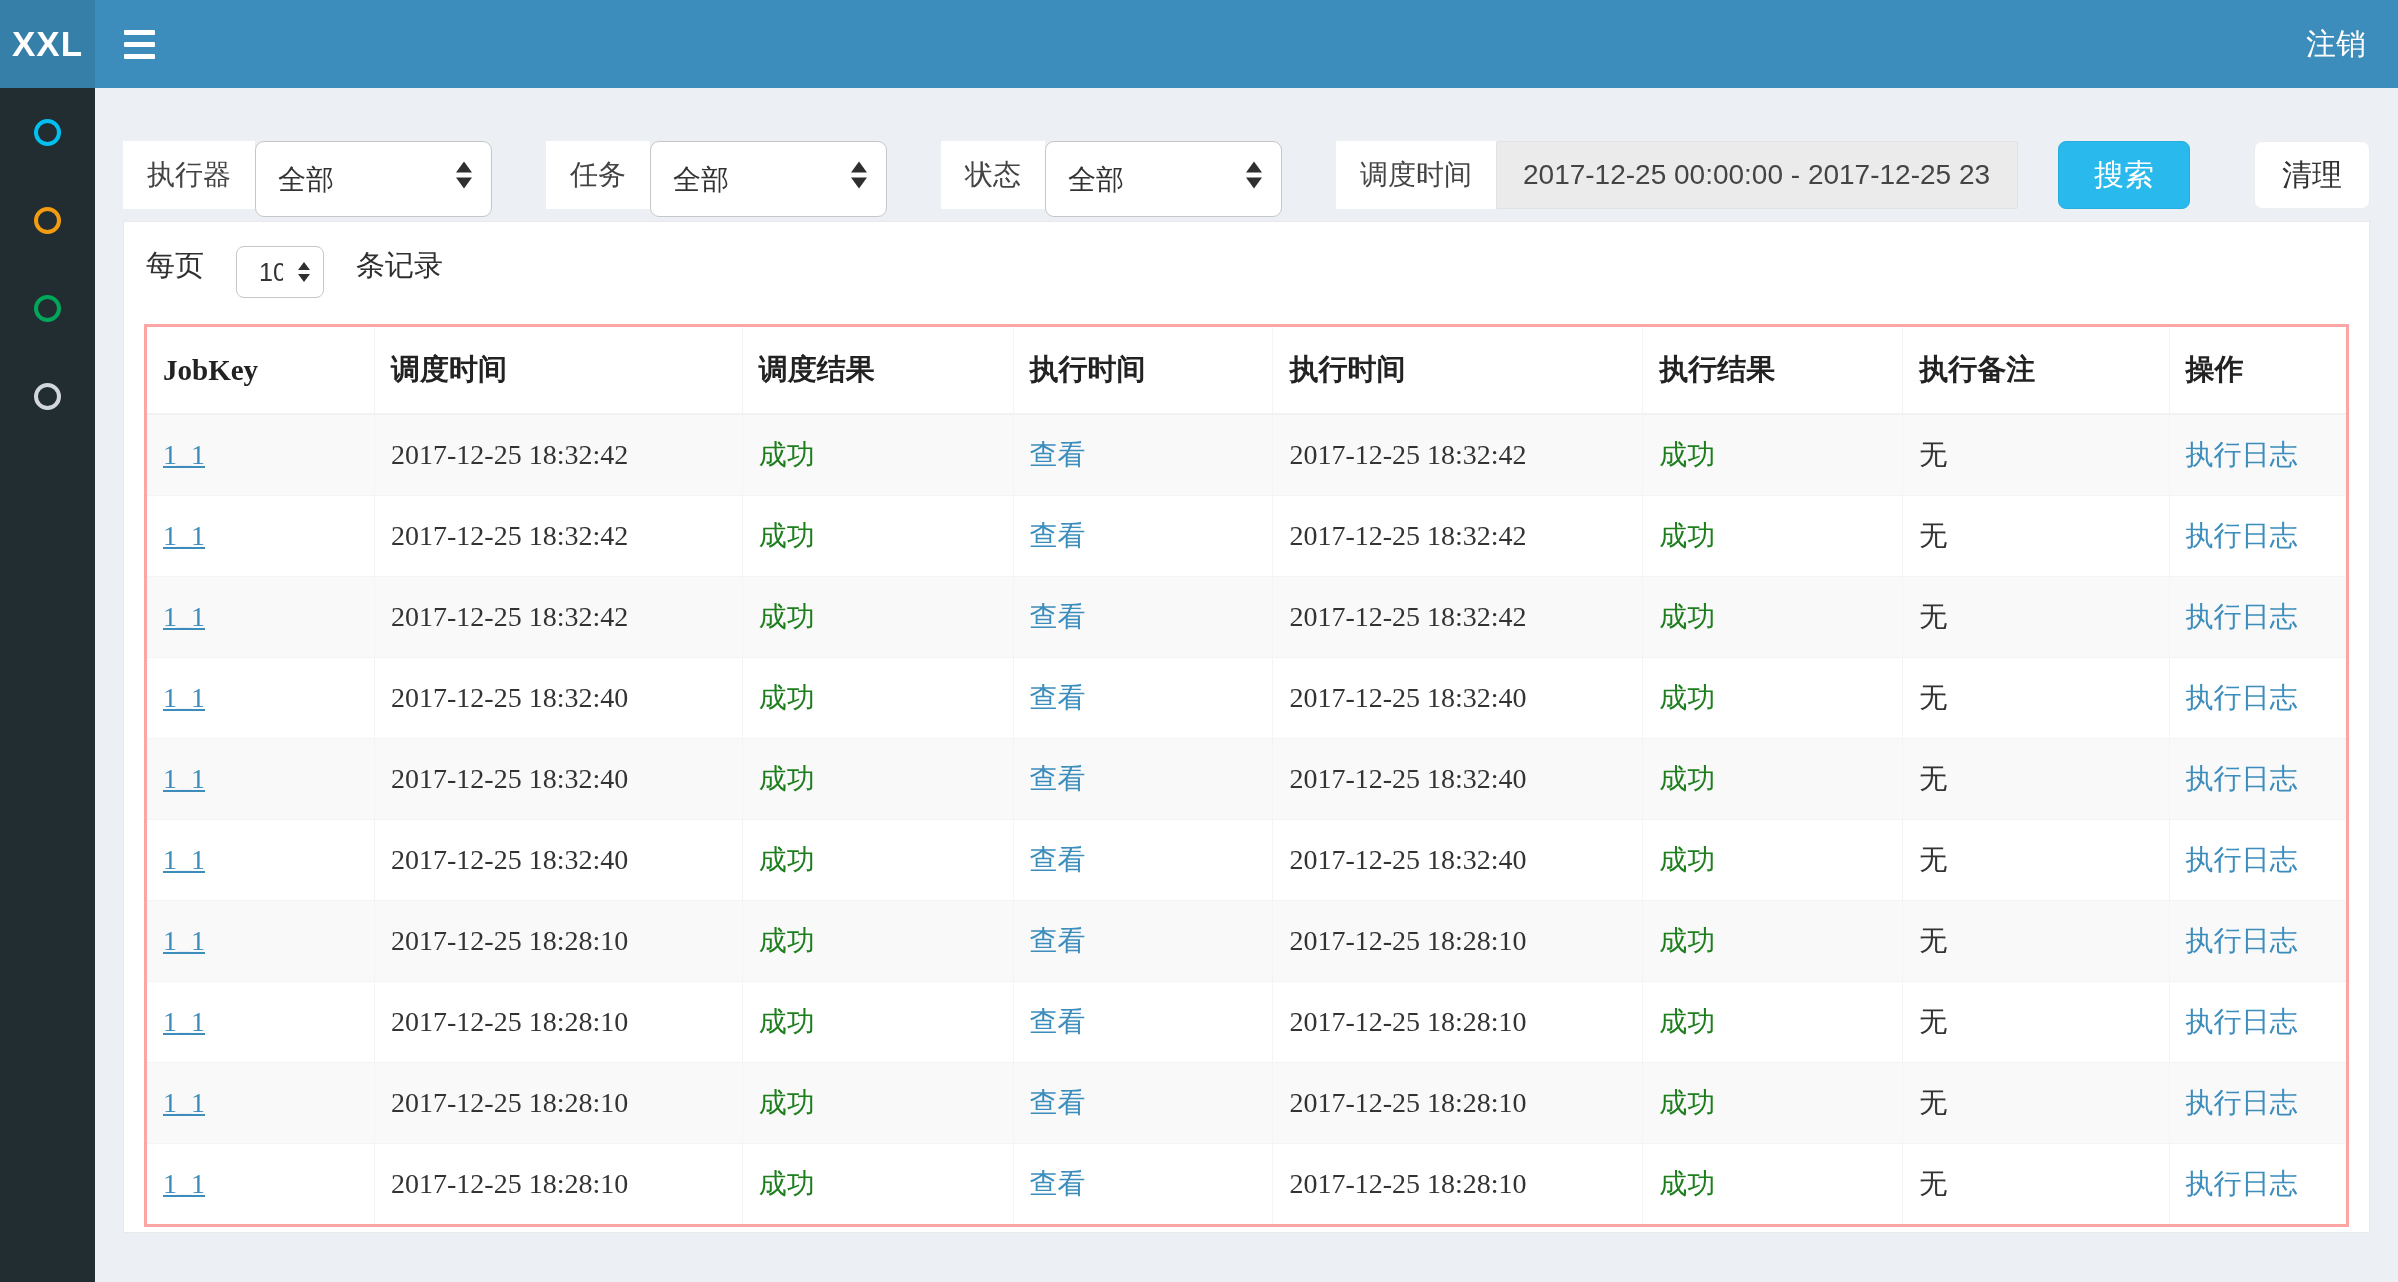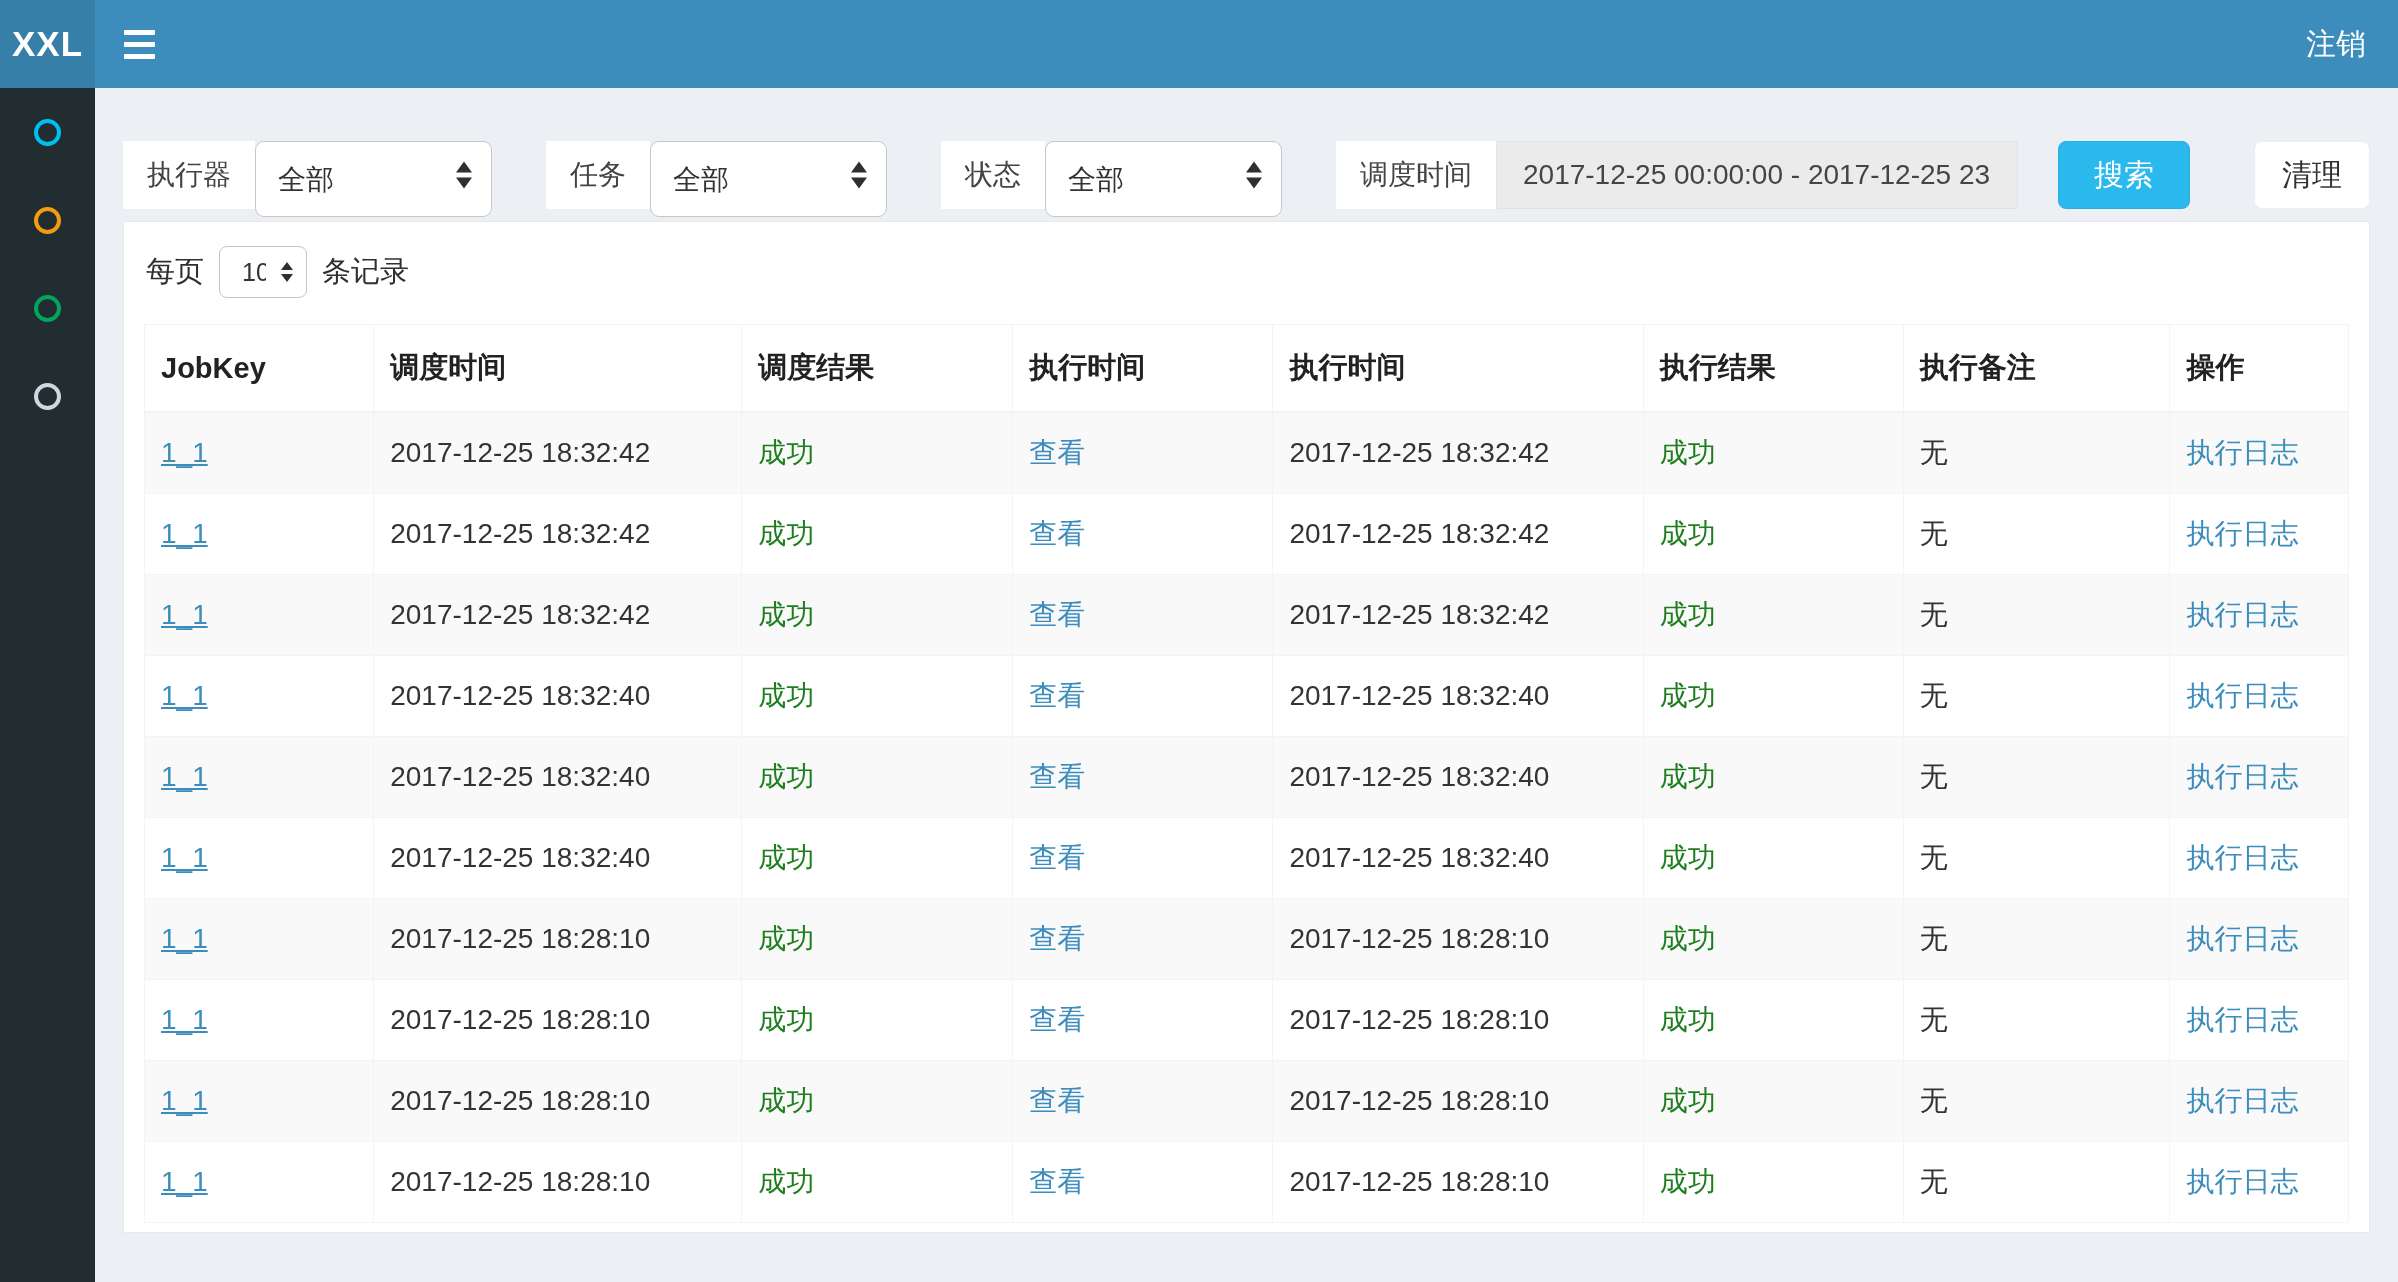--- a/index.html
+++ b/index.html
@@ -34,27 +34,27 @@
   select { appearance:none; -webkit-appearance:none; -moz-appearance:none; border:1px solid #c6c6c6; border-radius:9px; background:#fff; height:76px; font-size:28px; color:#333; padding:0 62px 0 22px; width:237px; outline:none; cursor:pointer; }
   .stepper { position:absolute; right:20px; top:50%; transform:translateY(-50%); display:flex; flex-direction:column; gap:5px; pointer-events:none; }
   .stepper .up { width:0; height:0; border-left:8px solid transparent; border-right:8px solid transparent; border-bottom:11px solid #2f2f2f; }
   .stepper .dn { width:0; height:0; border-left:8px solid transparent; border-right:8px solid transparent; border-top:11px solid #2f2f2f; }
   .date-input { width:522px; height:68px; background:#ebebeb; border:1px solid #e2e2e2; border-radius:2px; font-size:28px; color:#444; padding:0 26px; font-family:"Liberation Sans","DejaVu Sans",sans-serif; }
   .btn { height:68px; font-size:30px; border-radius:8px; cursor:pointer; font-family:inherit; }
   .btn-search { width:132px; background:#2ab9ec; color:#fff; border:1px solid #25aede; margin-left:40px; }
   .btn-clear { width:116px; background:#fff; color:#333; border:1px solid #ededed; margin-left:auto; }
   
   .box { margin-top:12px; background:#fff; border:1px solid #e9e9e9; padding:22px 20px 20px; height:1012px; }
-  .per-page { display:flex; align-items:center; gap:15px; font-size:29px; margin:2px 0 26px 2px; color:#2f2f2f; }
+  .per-page { display:flex; align-items:flex-start; gap:32px; font-size:29px; margin:2px 0 26px 2px; color:#2f2f2f; }
   .per-page select { width:88px; height:52px; border-radius:8px; font-size:25px; padding:0 40px 0 22px; }
   .per-page .stepper { right:14px; gap:4px; }
   .per-page .stepper .up { border-left-width:6px; border-right-width:6px; border-bottom-width:8px; }
   .per-page .stepper .dn { border-left-width:6px; border-right-width:6px; border-top-width:8px; }
   
-  table { width:100%; border-collapse:collapse; border:1px solid #fca5a5; table-layout:fixed; }
+  table { width:100%; border-collapse:collapse; border:3px solid #fca5a5; table-layout:fixed;font-family:Liberation Serif, serif; }
   th { font-size:29px; font-weight:700; text-align:left; padding:23px 16px; border:1px solid #f4f4f4; border-bottom:2px solid #f2f2f2; background:#fff; color:#222; }
   td { font-size:28px; padding:21px 16px; border:1px solid #f4f4f4; color:#333; }
   tbody tr:nth-child(odd) { background:#f9f9f9; }
   tbody tr:nth-child(even) { background:#fff; }
   a.link { color:#3c8dbc; text-decoration:none; cursor:pointer; }
   a.link.u { text-decoration:underline; }
   .ok { color:#1e7e1e; }
 </style>
 </head>
 <body>

